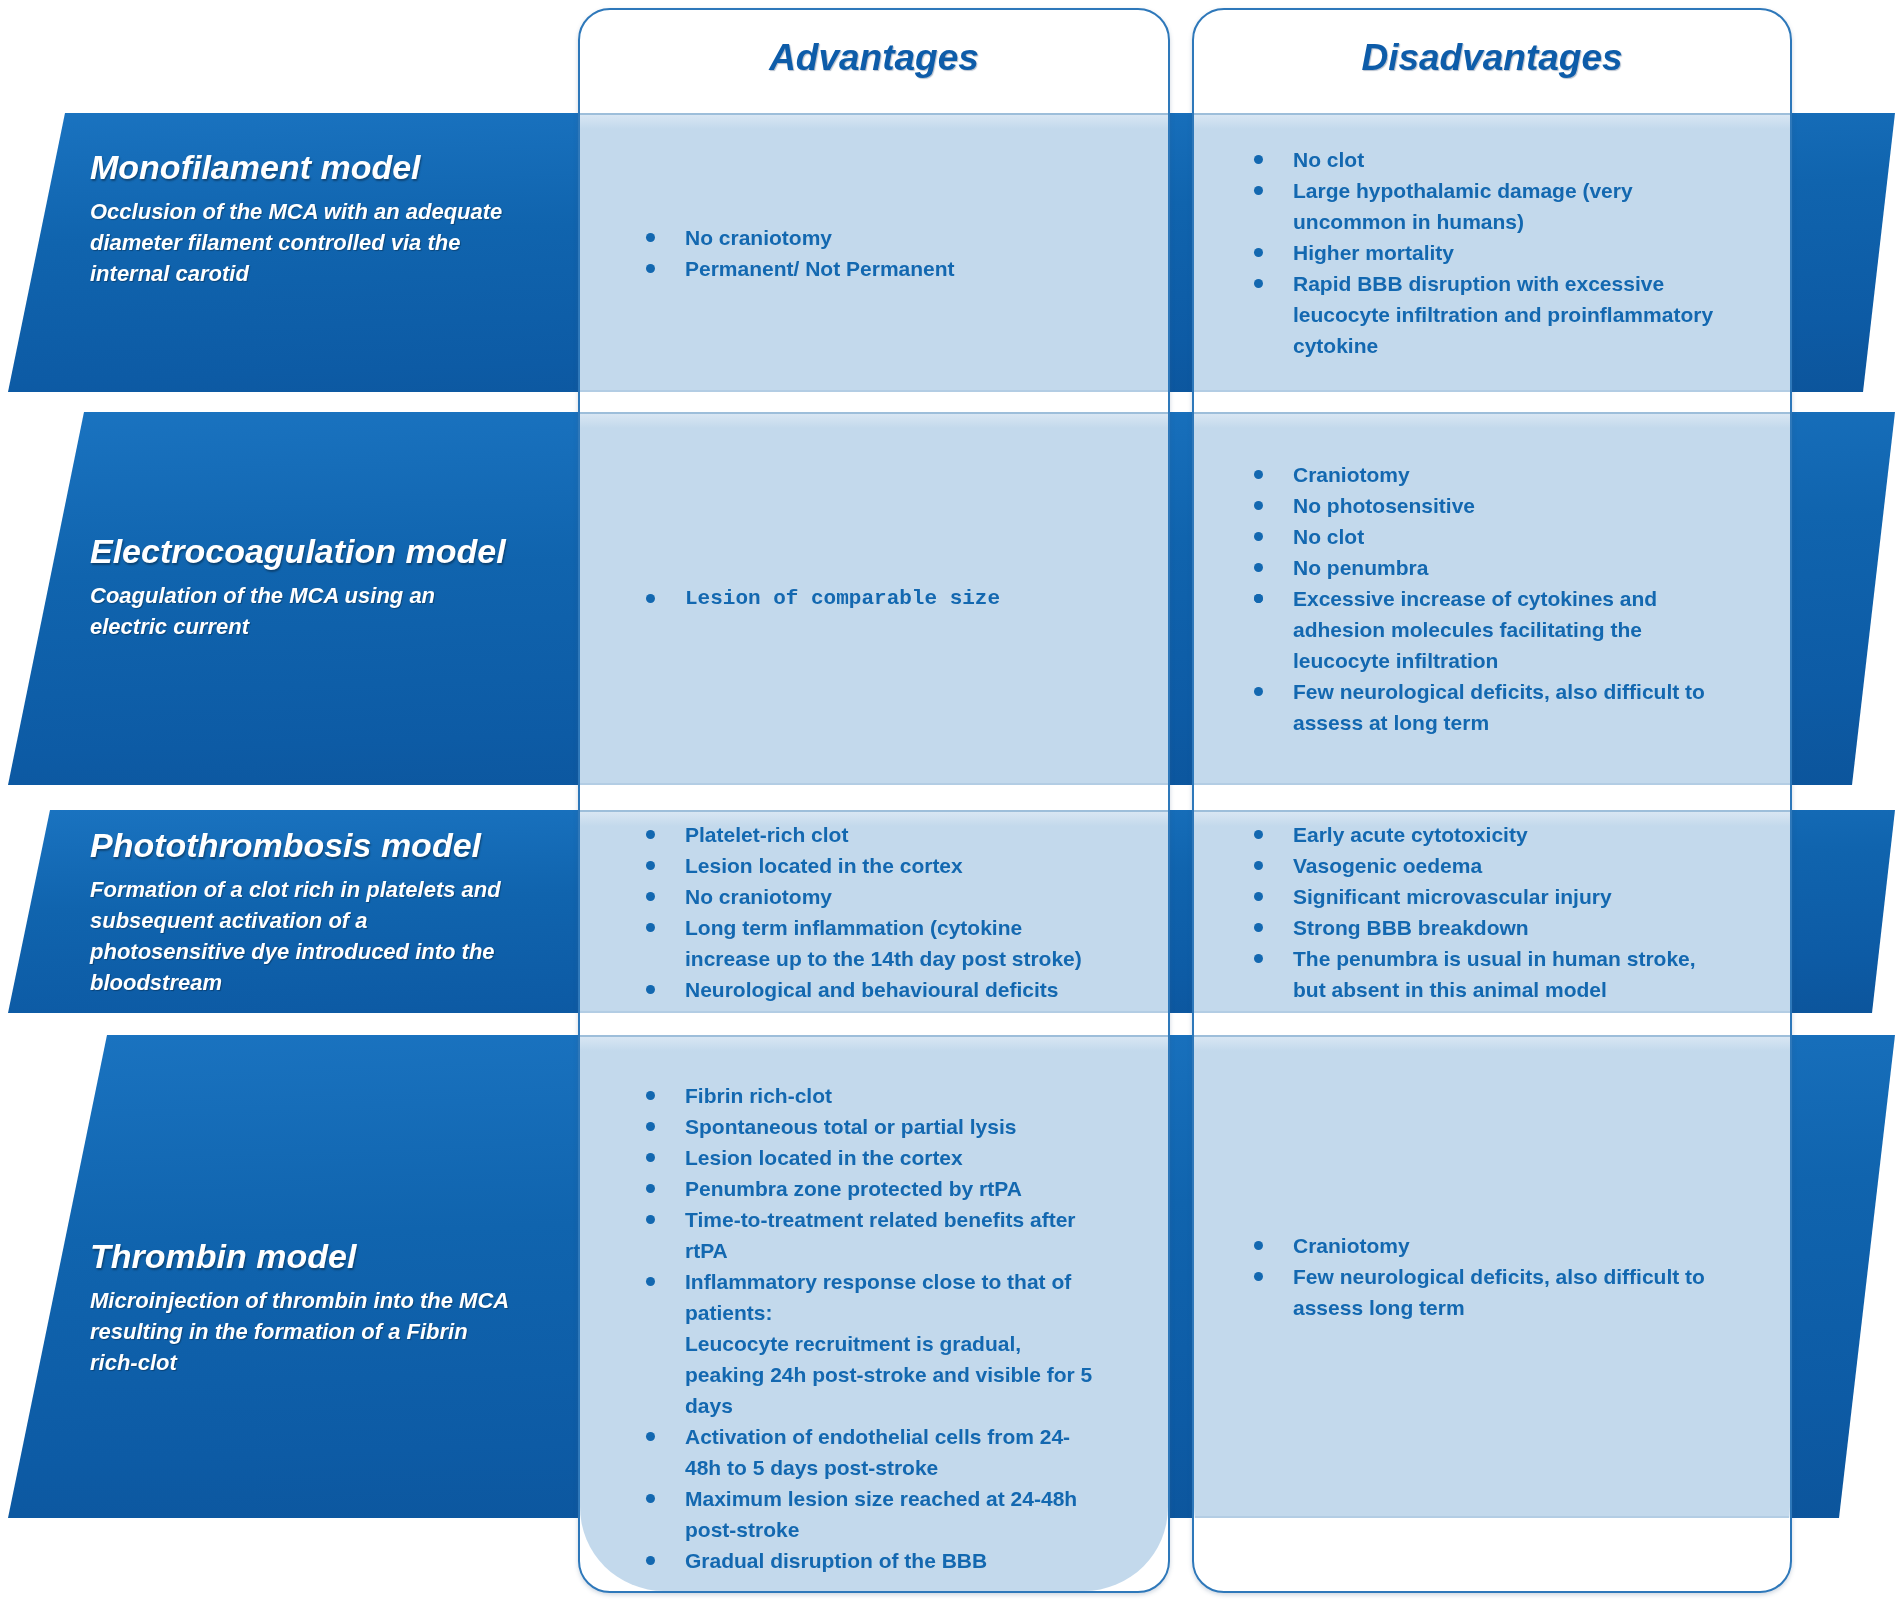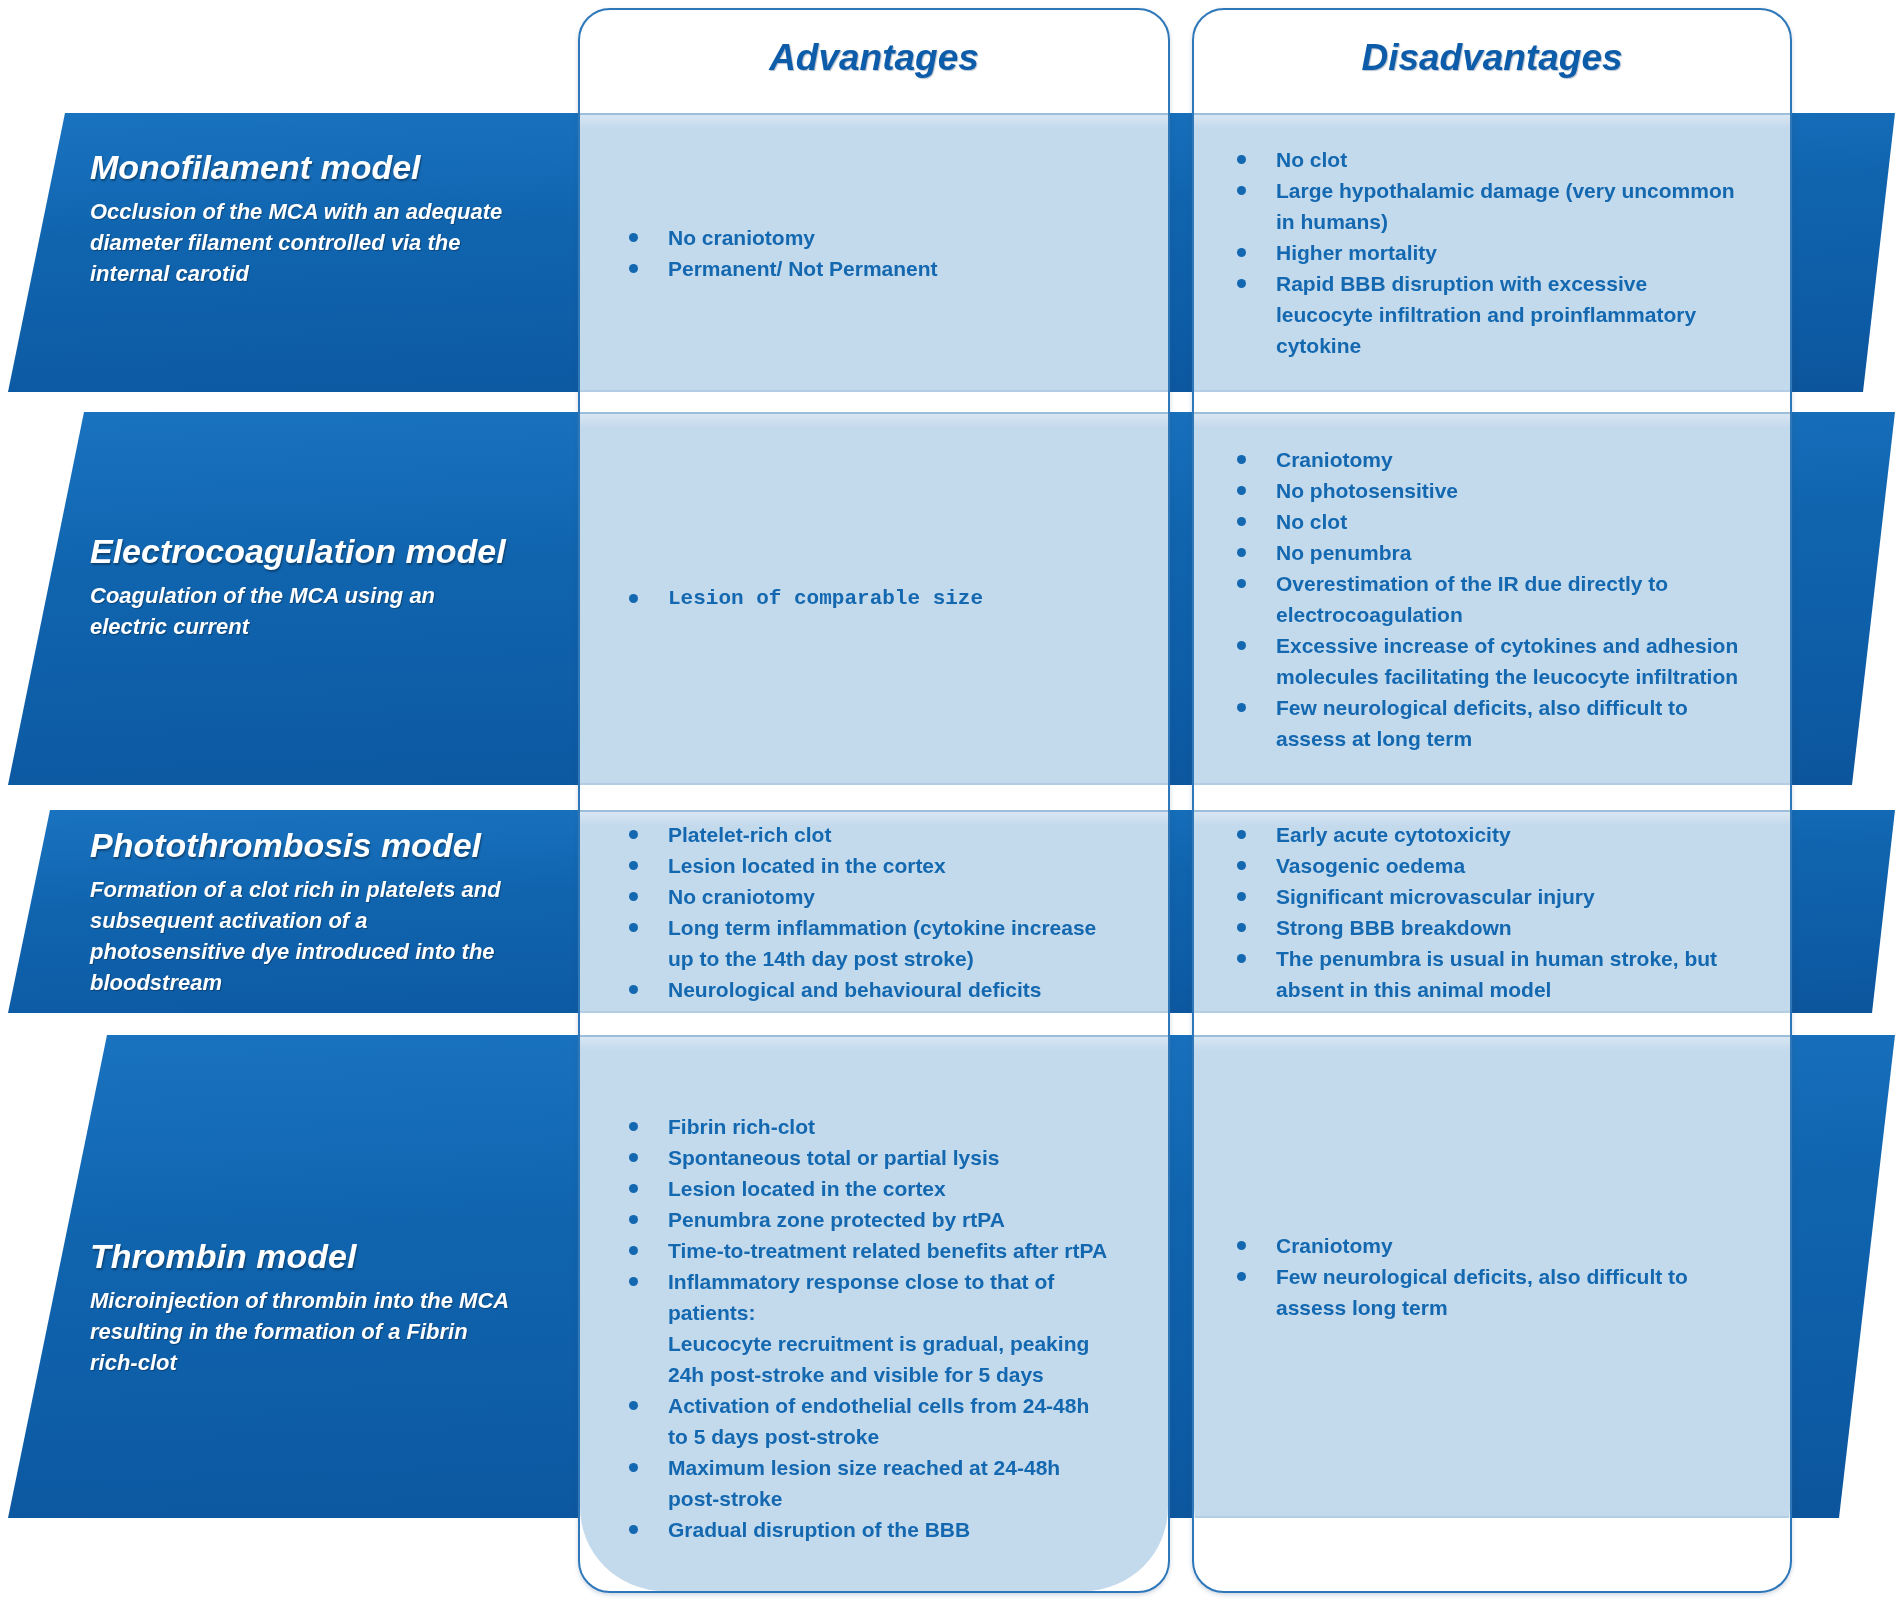--- a/index.html
+++ b/index.html
@@ -63,21 +63,21 @@
   .cell{
     position:absolute;left:0;width:100%;
     background:linear-gradient(180deg,#d8e6f3 0px,#c3d9ec 14px,#c3d9ec 100%);
     border-top:2px solid #9dbeda;
     border-bottom:2px solid #b3cde4;
     box-sizing:border-box;
     display:flex;flex-direction:column;justify-content:center;
   }
   .col-adv .cell ul{padding:0 55px 0 46px;}
   .col-dis .cell ul{padding:0 49px 0 40px;}
-  .blist{list-style:none;margin:0;}
+  .blist{list-style:none;margin:17px;}
   .bitem{
     position:relative;
     padding-left:42px;
     font-size:21px;font-weight:bold;line-height:31px;
     color:#1368b0;
   }
   .bitem .dot{
     position:absolute;left:3px;top:11px;
     width:9px;height:9px;border-radius:50%;
     background:#1368b0;
@@ -161,21 +161,21 @@
             <li class="bitem"><span class="dot"></span><span class="txt">Higher mortality</span></li>
             <li class="bitem"><span class="dot"></span><span class="txt">Rapid BBB disruption with excessive leucocyte infiltration and proinflammatory cytokine</span></li>
           </ul>
         </div>
         <div class="cell" style="top: 402px; height: 373px;">
           <ul class="blist">
             <li class="bitem"><span class="dot"></span><span class="txt">Craniotomy</span></li>
             <li class="bitem"><span class="dot"></span><span class="txt">No photosensitive</span></li>
             <li class="bitem"><span class="dot"></span><span class="txt">No clot</span></li>
             <li class="bitem"><span class="dot"></span><span class="txt">No penumbra</span></li>
-            <li class="bitem"><span class="dot"></span><span class="txt">Overestimation of the IR due directly to electrocoagulation</span></li>
+            <li class="bitem"><span class="dot"></span></li>
             <li class="bitem"><span class="dot"></span><span class="txt">Excessive increase of cytokines and adhesion molecules facilitating the leucocyte infiltration</span></li>
             <li class="bitem"><span class="dot"></span><span class="txt">Few neurological deficits, also difficult to assess at long term</span></li>
           </ul>
         </div>
         <div class="cell" style="top: 800px; height: 203px;">
           <ul class="blist">
             <li class="bitem"><span class="dot"></span><span class="txt">Early acute cytotoxicity</span></li>
             <li class="bitem"><span class="dot"></span><span class="txt">Vasogenic oedema</span></li>
             <li class="bitem"><span class="dot"></span><span class="txt">Significant microvascular injury</span></li>
             <li class="bitem"><span class="dot"></span><span class="txt">Strong BBB breakdown</span></li>

